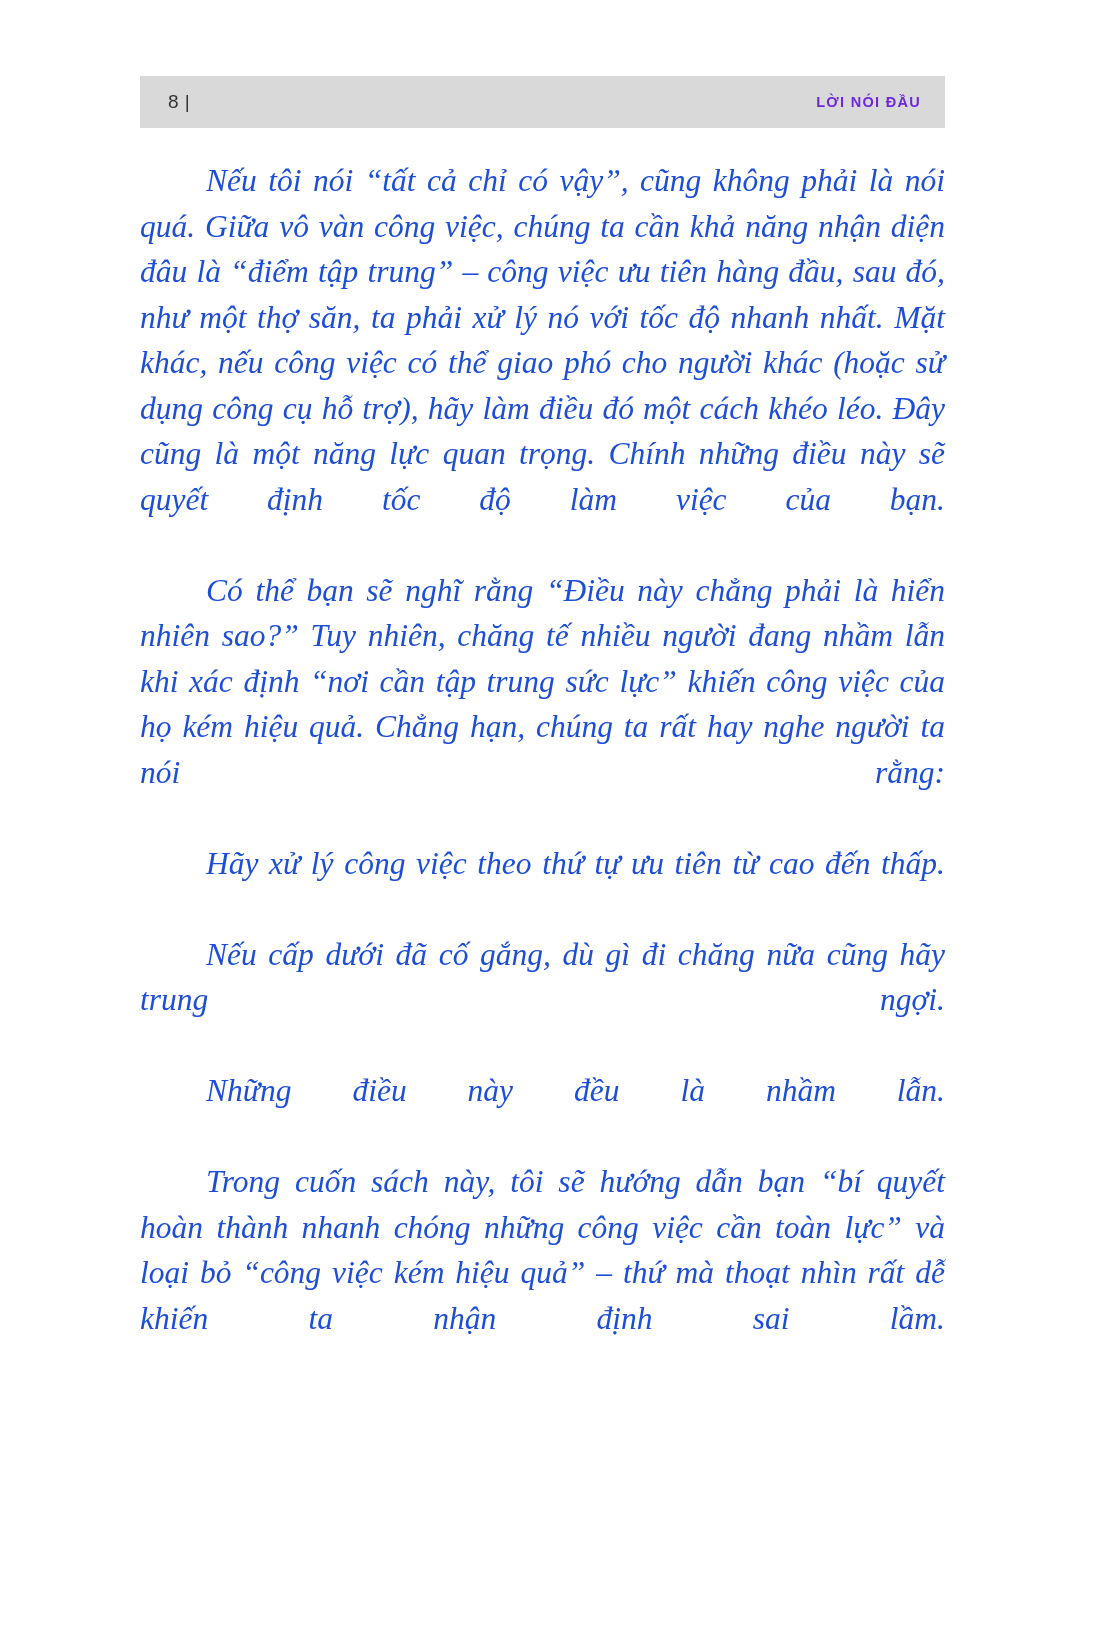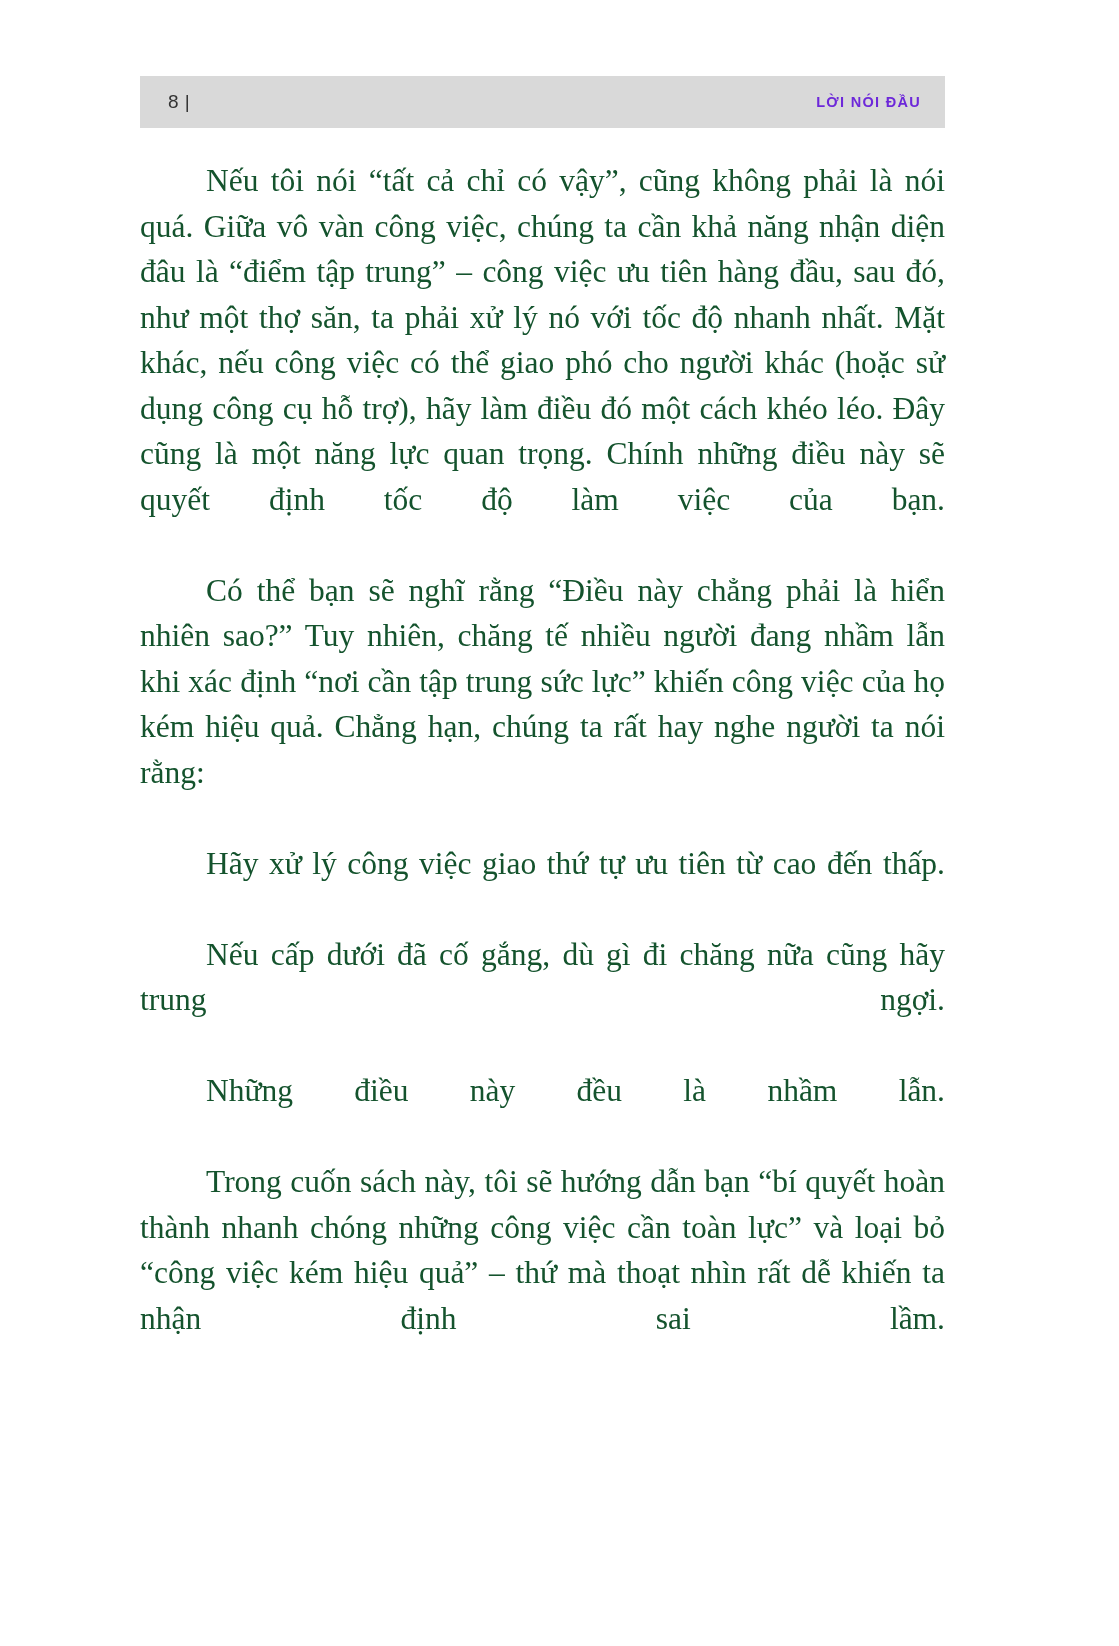--- a/index.html
+++ b/index.html
@@ -62,22 +62,23 @@
     width: 805px;
   }
 
   p.body-par {
     margin: 0;
     font-size: 31.5px;
     line-height: 45.5px;
     text-align: justify;
     text-justify: inter-word;
     text-indent: 66px;
-    color: #14532d;
+    color: #1d4ed8;
     hyphens: none;
+    font-style: italic;
   }
 
   
   p.body-par::after {
     content: "";
     display: inline-block;
     width: 100%;
   }
 </style>
 </head>
@@ -86,19 +87,19 @@
 <div class="page">
 
   <div class="header-band">
     <span class="folio">8  |</span>
     <span class="header-title">LỜI NÓI ĐẦU</span>
   </div>
 
   <div class="text-column">
     <p class="body-par">Nếu tôi nói “tất cả chỉ có vậy”, cũng không phải là nói quá. Giữa vô vàn công việc, chúng ta cần khả năng nhận diện đâu là “điểm tập trung” –  công việc ưu tiên hàng đầu, sau đó, như một thợ săn, ta phải xử lý nó với tốc độ nhanh nhất. Mặt khác, nếu công việc có thể giao phó cho người khác (hoặc sử dụng công cụ hỗ trợ), hãy làm điều đó một cách khéo léo. Đây cũng là một năng lực quan trọng. Chính những điều này sẽ quyết định tốc độ làm việc của bạn.</p>
     <p class="body-par">Có thể bạn sẽ nghĩ rằng “Điều này chẳng phải là hiển nhiên sao?” Tuy nhiên, chăng tế nhiều người đang nhầm lẫn khi xác định “nơi cần tập trung sức lực” khiến công việc của họ kém hiệu quả. Chẳng hạn, chúng ta rất hay nghe người ta nói rằng:</p>
-    <p class="body-par">Hãy xử lý công việc giao thứ tự ưu tiên từ cao đến thấp.</p>
+    <p class="body-par">Hãy xử lý công việc theo thứ tự ưu tiên từ cao đến thấp.</p>
     <p class="body-par">Nếu cấp dưới đã cố gắng, dù gì đi chăng nữa cũng hãy trung ngợi.</p>
     <p class="body-par">Những điều này đều là nhầm lẫn.</p>
     <p class="body-par">Trong cuốn sách này, tôi sẽ hướng dẫn bạn “bí quyết hoàn thành nhanh chóng những công việc cần toàn lực” và loại bỏ “công việc kém hiệu quả” – thứ mà thoạt nhìn rất dễ khiến ta nhận định sai lầm.</p>
   </div>
 
 </div>
 
 </body></html>

